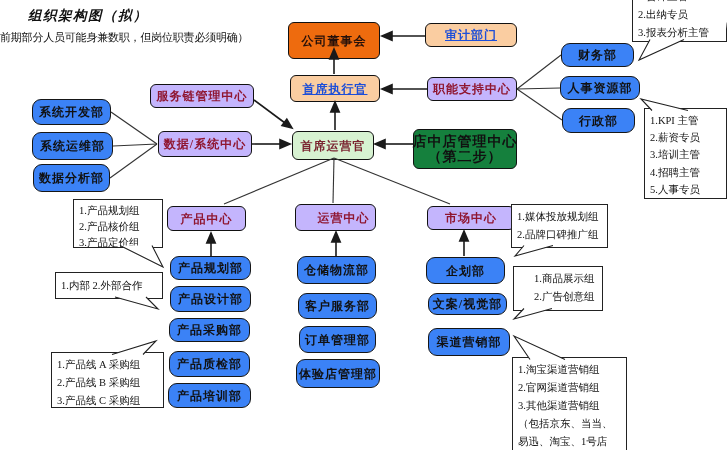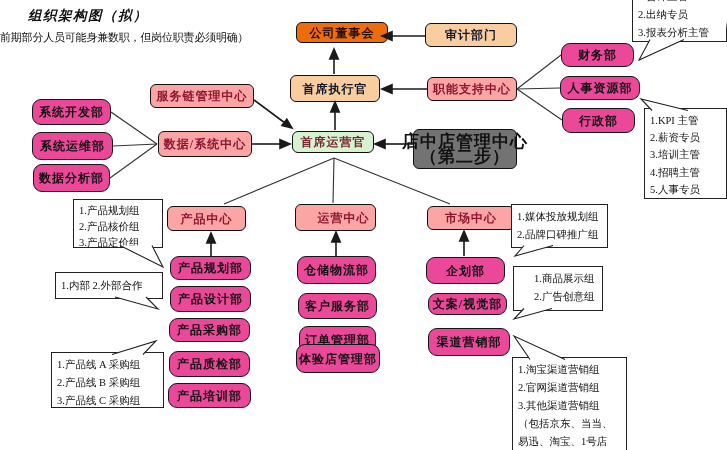--- a/index.html
+++ b/index.html
@@ -4,47 +4,47 @@
 <style>
   html,body{margin:0;padding:0;background:#fff;}
   #stage{position:relative;width:727px;height:450px;background:#fff;overflow:hidden;
          font-family:"Liberation Serif","DejaVu Serif",serif;border-radius:29px;}
   .title{position:absolute;left:28px;top:7px;font-size:13.5px;font-weight:bold;font-style:italic;
          letter-spacing:1.5px;color:#111;}
   .subtitle{position:absolute;left:0px;top:30px;font-size:11px;color:#111;letter-spacing:-0.2px;white-space:nowrap;}
   .node{position:absolute;display:flex;flex-direction:column;align-items:center;justify-content:center;
         text-align:center;font-weight:bold;font-size:12px;letter-spacing:1px;color:#111;
         box-sizing:border-box;line-height:14px;white-space:nowrap;}
-  .white{border:1.2px solid #161616;border-radius:9px;background:#ec4899;}
+  .white{border:1.2px solid #161616;border-radius:9px;background:#3b82f6;}
   .colored{border:1.4px solid #111;border-radius:6px;}
-  .pink{background:#fca5a5;color:#8F1630;}
+  .pink{background:#c4b5fd;color:#8F1630;}
   .orange{background:#EE6B0E;color:#24100a;}
-  .peach{background:#FACDA1;color:#0f172a;}
+  .peach{background:#FACDA1;color:#1d4ed8;text-decoration:underline;}
   .green{background:#D7F2D1;color:#7a2430;}
-  .gray{background:#737373;color:#111;font-size:17px;line-height:15px;align-items:center;}
+  .gray{background:#15803d;color:#111;font-size:14px;line-height:15px;align-items:center;}
   .callout{position:absolute;border:1.1px solid #222;background:#fff;font-size:10.5px;color:#111;
            box-sizing:border-box;padding:3px 5px;line-height:16px;white-space:nowrap;z-index:5;}
   .callout.big{line-height:18px;}
   #connectors{position:absolute;left:0;top:0;z-index:10;pointer-events:none;}
 </style>
 </head>
 <body>
 
 <div id="stage">
 
   <div class="title">组织架构图（拟）</div>
   <div class="subtitle">前期部分人员可能身兼数职，但岗位职责必须明确）</div>
 
-  <div class="node colored orange" style="left:296px;top:22px;width:92px;height:21px;">公司董事会</div>
+  <div class="node colored orange" style="left:288px;top:22px;width:92px;height:37px;">公司董事会</div>
   <div class="node colored peach" style="left:425px;top:23px;width:92px;height:24px;">审计部门</div>
   <div class="node colored peach" style="left:290px;top:75px;width:90px;height:27px;">首席执行官</div>
   <div class="node colored pink" style="left:427px;top:77px;width:90px;height:24px;">职能支持中心</div>
   <div class="node colored pink" style="left:150px;top:84px;width:104px;height:24px;">服务链管理中心</div>
   <div class="node colored pink" style="left:158px;top:131px;width:94px;height:26px;">数据/系统中心</div>
-  <div class="node colored green" style="left:292px;top:131px;width:82px;height:22px;">首席运营官</div>
+  <div class="node colored green" style="left:292px;top:131px;width:82px;height:29px;">首席运营官</div>
   <div class="node colored gray" style="left:413px;top:129px;width:104px;height:40px;">
     <div>店中店管理中心</div>
     <div>（第二步）</div>
   </div>
 
   <div class="node white" style="left:32px;top:99px;width:79px;height:26px;">系统开发部</div>
   <div class="node white" style="left:32px;top:132px;width:81px;height:28px;">系统运维部</div>
   <div class="node white" style="left:33px;top:164px;width:77px;height:28px;">数据分析部</div>
 
   <div class="node white" style="left:561px;top:43px;width:73px;height:24px;">财务部</div>
@@ -57,21 +57,21 @@
 
   <div class="node white" style="left:170px;top:256px;width:81px;height:24px;">产品规划部</div>
   <div class="node white" style="left:170px;top:286px;width:81px;height:26px;">产品设计部</div>
   <div class="node white" style="left:169px;top:318px;width:81px;height:24px;">产品采购部</div>
   <div class="node white" style="left:169px;top:351px;width:81px;height:26px;">产品质检部</div>
   <div class="node white" style="left:168px;top:383px;width:83px;height:25px;">产品培训部</div>
 
   <div class="node white" style="left:297px;top:256px;width:79px;height:28px;">仓储物流部</div>
   <div class="node white" style="left:298px;top:293px;width:79px;height:26px;">客户服务部</div>
   <div class="node white" style="left:299px;top:326px;width:77px;height:27px;">订单管理部</div>
-  <div class="node white" style="left:296px;top:344px;width:84px;height:29px;">体验店管理部</div>
+  <div class="node white" style="left:296px;top:359px;width:84px;height:29px;">体验店管理部</div>
 
   <div class="node white" style="left:426px;top:257px;width:79px;height:27px;">企划部</div>
   <div class="node white" style="left:428px;top:293px;width:79px;height:22px;">文案/视觉部</div>
   <div class="node white" style="left:428px;top:328px;width:82px;height:28px;">渠道营销部</div>
 
   <div class="callout" style="left:73px;top:199px;width:90px;height:49px;">
     <div>1.产品规划组</div>
     <div>2.产品核价组</div>
     <div>3.产品定价组</div>
   </div>

